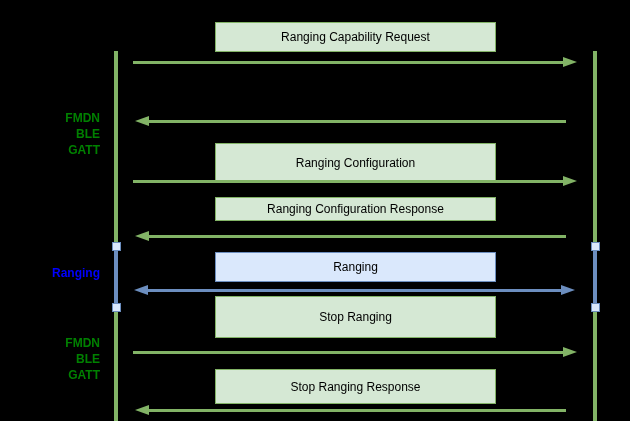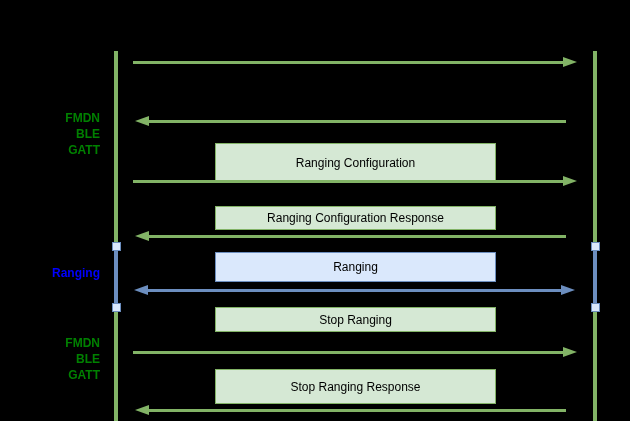--- a/index.html
+++ b/index.html
@@ -65,56 +65,59 @@
   </div>
   <div class="phase blue" style="top:265px">
     <div>Ranging</div>
   </div>
   <div class="phase green" style="top:335px">
     <div>FMDN</div>
     <div>BLE</div>
     <div>GATT</div>
   </div>
 
+  <div class="msg-box" style="top:22px;height:30px">
+    <span>Ranging Capability Request</span>
+  </div>
   <div class="arrow right" style="left:133px;width:444px;top:56.5px">
     <div class="shaft"></div>
     <div class="head r"></div>
   </div>
 
   <div class="arrow left" style="left:135px;width:431px;top:116px">
     <div class="shaft"></div>
     <div class="head l"></div>
   </div>
 
   <div class="msg-box" style="top:143px;height:39px">
     <span>Ranging Configuration</span>
   </div>
   <div class="arrow right" style="left:133px;width:444px;top:175.5px">
     <div class="shaft"></div>
     <div class="head r"></div>
   </div>
 
-  <div class="msg-box" style="top:206px;height:24px">
+  <div class="msg-box" style="top:197px;height:24px">
     <span>Ranging Configuration Response</span>
   </div>
   <div class="arrow left" style="left:135px;width:431px;top:231px">
     <div class="shaft"></div>
     <div class="head l"></div>
   </div>
 
   <div class="msg-box blue" style="top:252px;height:30px">
     <span>Ranging</span>
   </div>
   <div class="arrow both blue" style="left:134px;width:441px;top:285px">
     <div class="shaft"></div>
     <div class="head l"></div>
     <div class="head r"></div>
   </div>
 
-  <div class="msg-box" style="top:307px;height:25px">
+  <div class="msg-box" style="top:296px;height:42px">
     <span>Stop Ranging</span>
   </div>
   <div class="arrow right" style="left:133px;width:444px;top:346.5px">
     <div class="shaft"></div>
     <div class="head r"></div>
   </div>
 
   <div class="msg-box" style="top:369px;height:35px">
     <span>Stop Ranging Response</span>
   </div>

